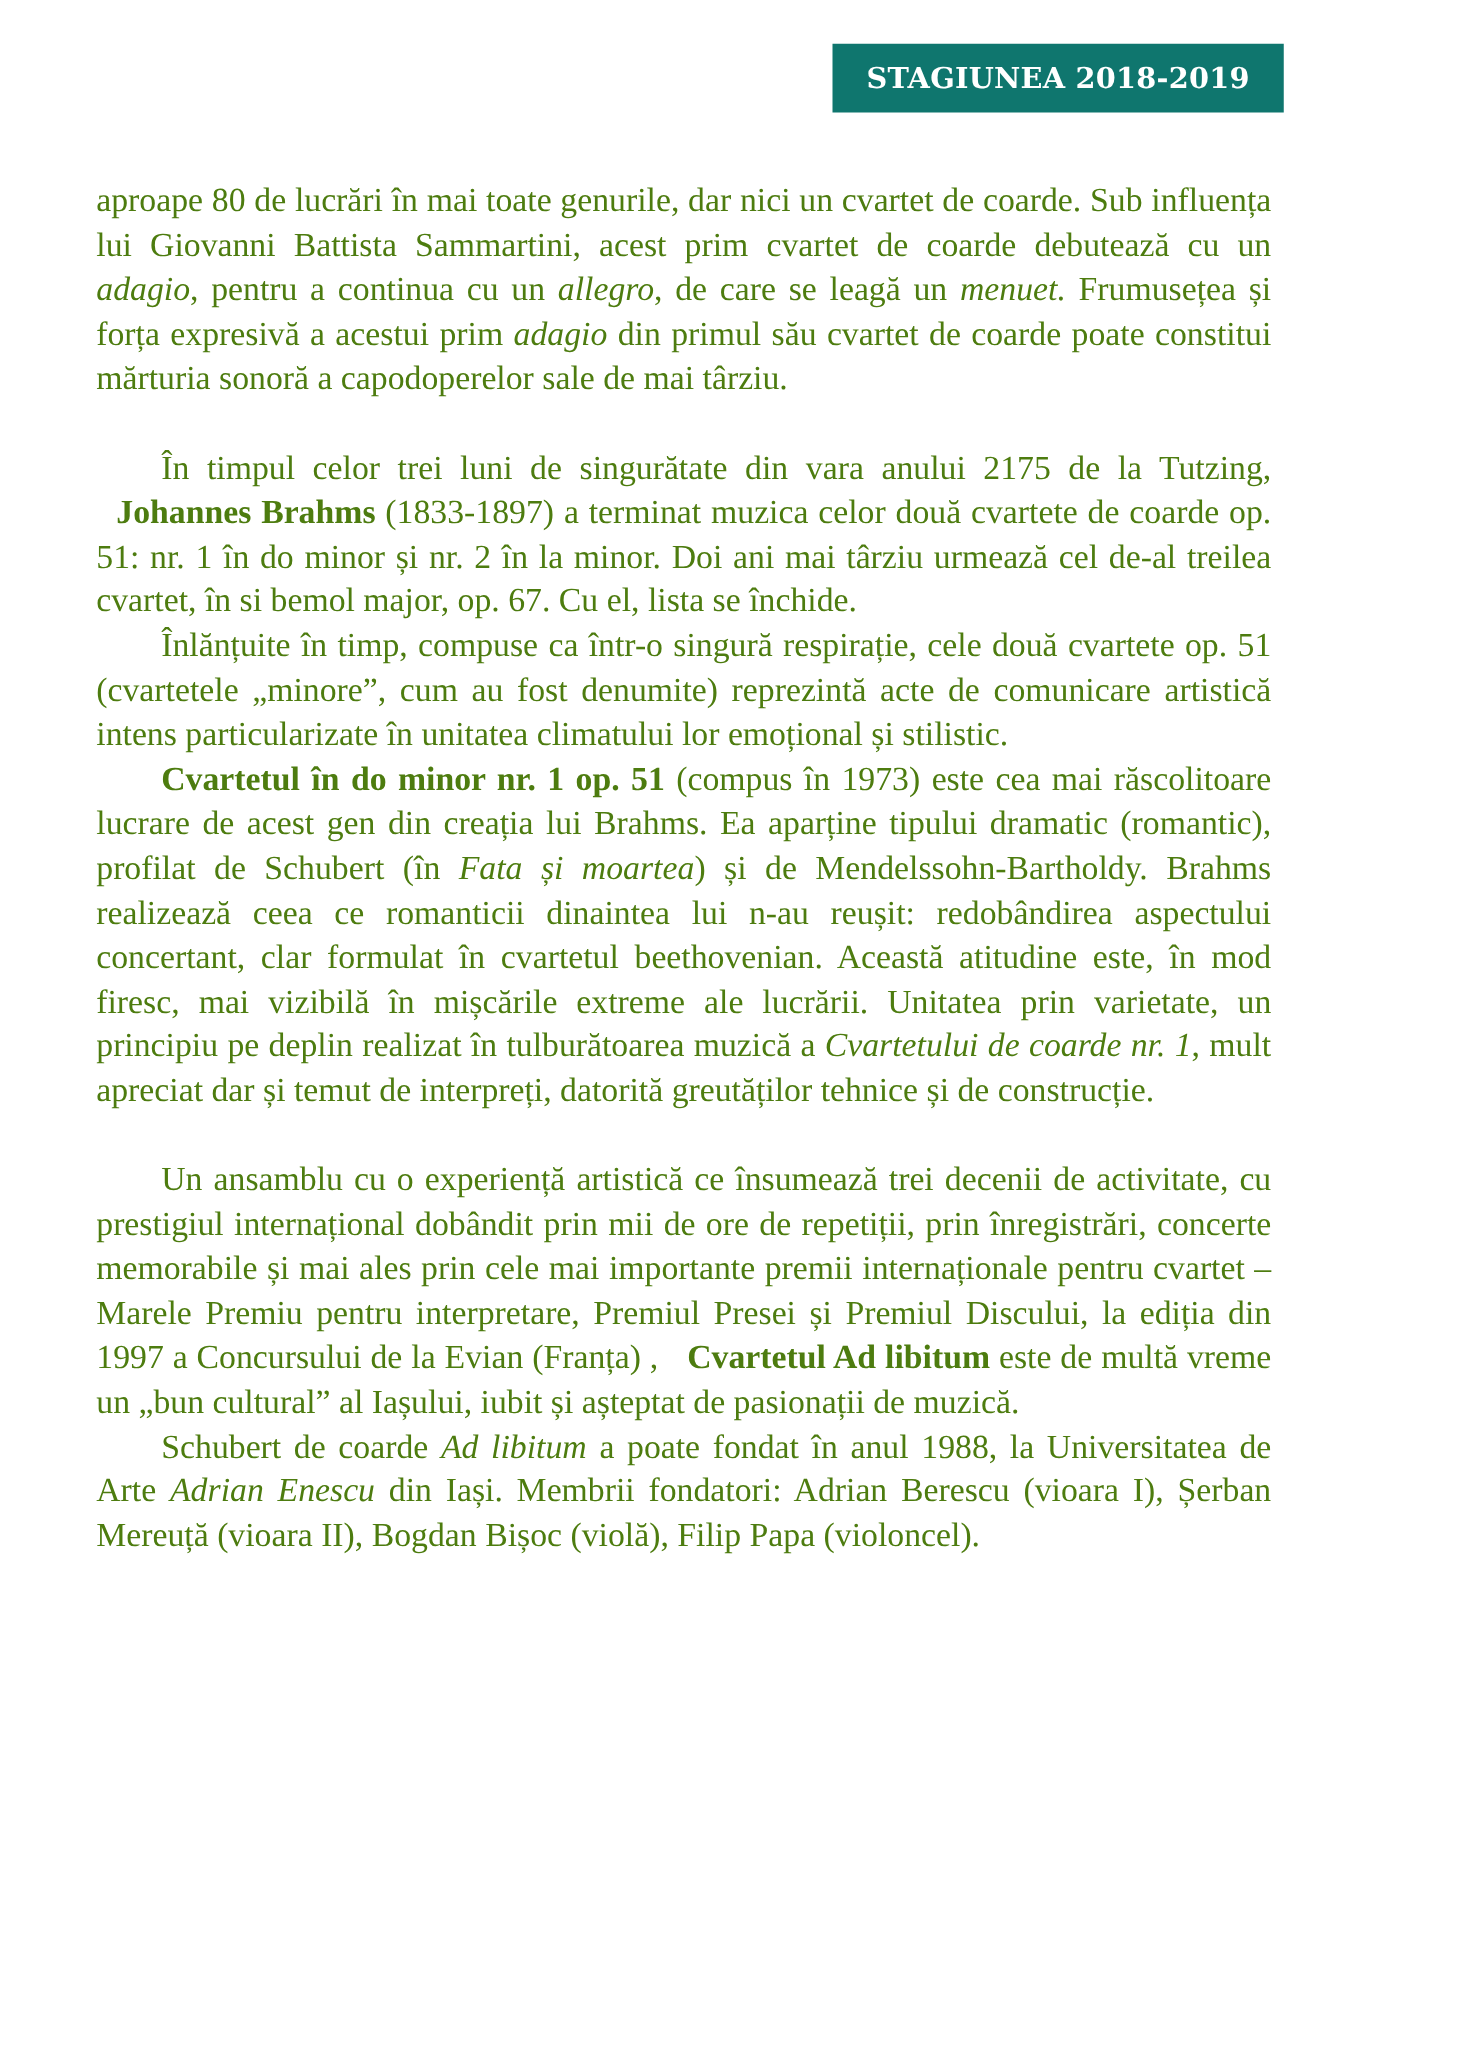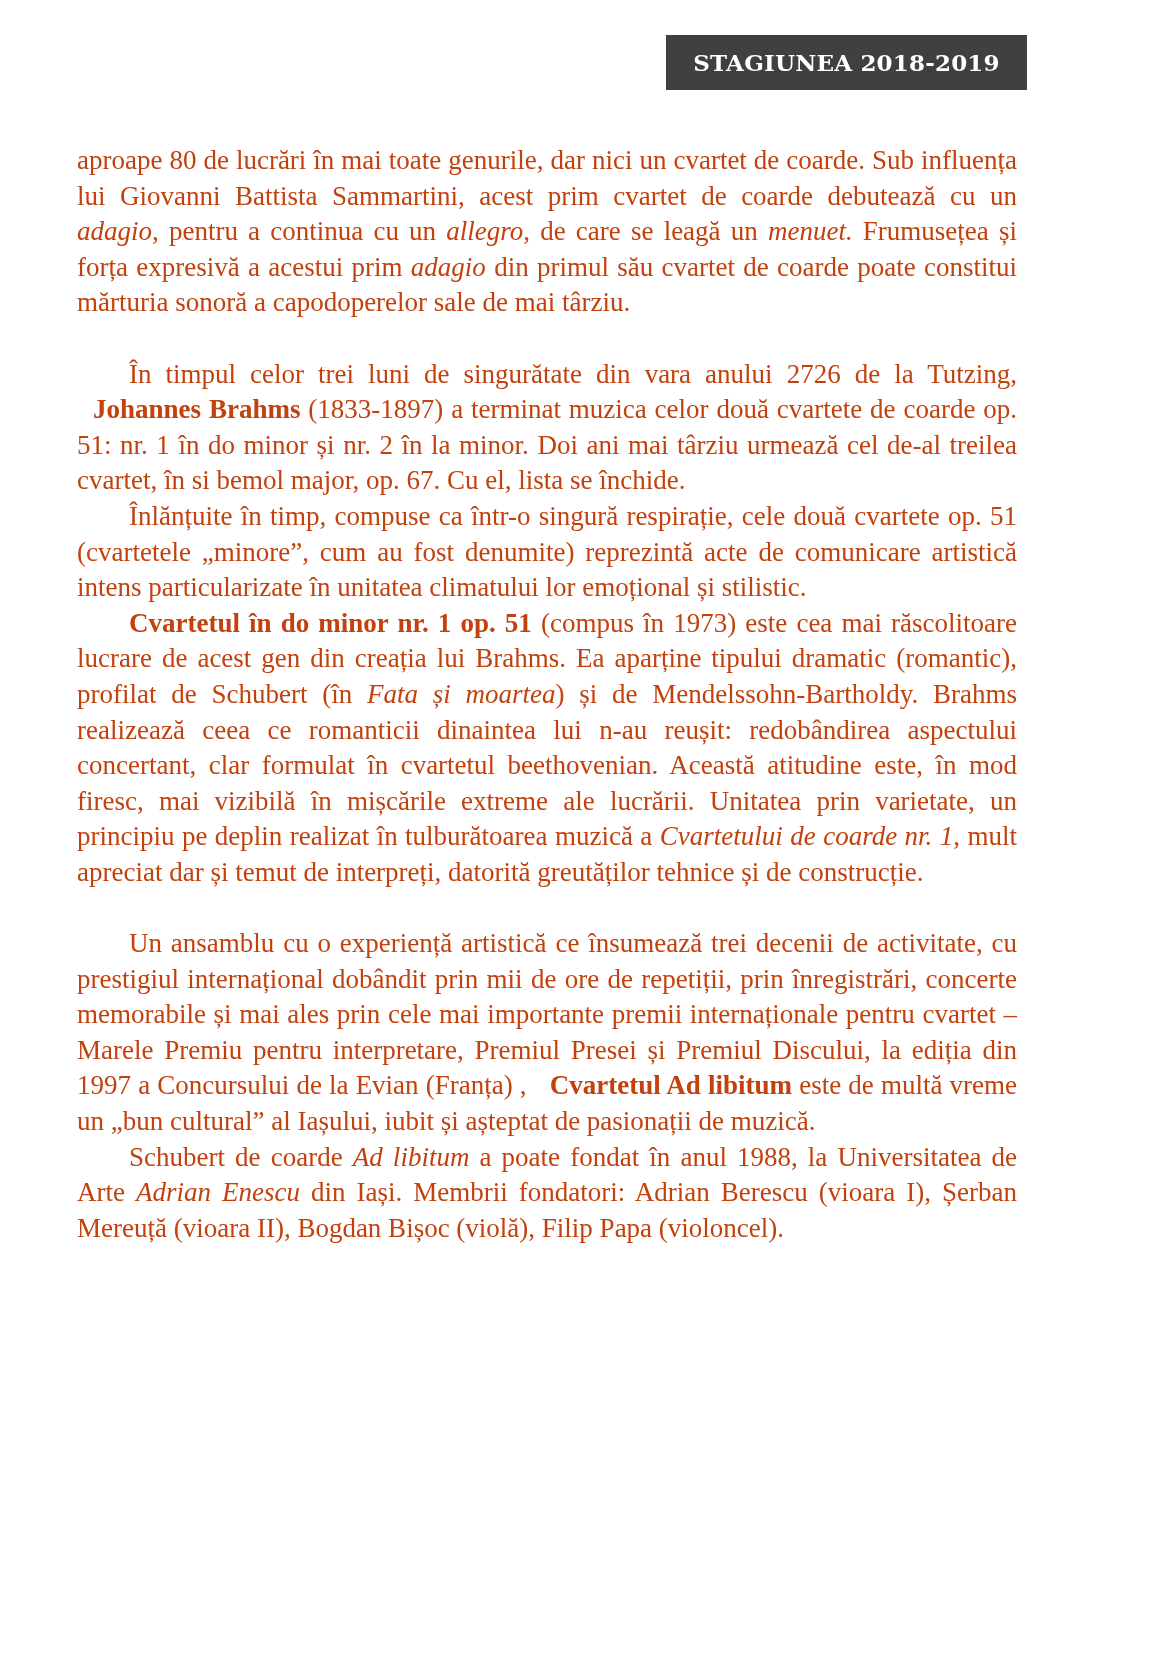--- a/index.html
+++ b/index.html
@@ -6,42 +6,42 @@
   body { width: 1166px; height: 1654px; position: relative; overflow: hidden; }
   .banner {
     position: absolute; left: 666px; top: 35px; width: 361px; height: 55px;
     background: #c8102e; color: #ffffff;
     font-family: "DejaVu Serif", serif; font-weight: bold; font-size: 23px;
     display: flex; align-items: center; justify-content: center; letter-spacing: 0.2px;
   }
   .content {
     position: absolute; left: 77px; top: 143px; width: 940px;
     font-family: "Liberation Serif", serif; font-size: 27px; line-height: 35.6px;
-    color: #c2410c; text-align: justify; text-align-last: left;
+    color: #4d7c0f; text-align: justify; text-align-last: left;
   }
   .content p { margin: 0; }
   .indent { text-indent: 52px; }
   .gap { height: 35.6px; }
   .i { font-style: italic; }
   .b { font-weight: bold; margin-left: 16px; }
   .bi { font-weight: bold; }
 </style>
 </head>
 <body>
 
-<div class="banner" style="background: #404040;">
+<div class="banner" style="background: #0f766e;">
   <span>STAGIUNEA 2018-2019</span>
 </div>
 
 <div class="content">
   <p><span>aproape 80 de lucrări în mai toate genurile, dar nici un cvartet de coarde. Sub influența lui Giovanni Battista Sammartini, acest prim cvartet de coarde debutează cu un </span><span class="i">adagio</span><span>, pentru a continua cu un </span><span class="i">allegro</span><span>, de care se leagă un </span><span class="i">menuet.</span><span> Frumusețea și forța expresivă a acestui prim </span><span class="i">adagio</span><span> din primul său cvartet de coarde poate constitui mărturia sonoră a capodoperelor sale de mai târziu.</span></p>
 
   <div class="gap"></div>
 
-  <p class="indent"><span>În timpul celor trei luni de singurătate din vara  anului 2726 de la Tutzing, </span><span class="b">Johannes Brahms</span><span> (1833-1897) a terminat muzica celor două cvartete de coarde op. 51: nr. 1 în do minor și nr. 2 în la minor. Doi ani mai târziu urmează cel de-al treilea cvartet, în si bemol major, op. 67. Cu el, lista se închide.</span></p>
+  <p class="indent"><span>În timpul celor trei luni de singurătate din vara  anului 2175 de la Tutzing, </span><span class="b">Johannes Brahms</span><span> (1833-1897) a terminat muzica celor două cvartete de coarde op. 51: nr. 1 în do minor și nr. 2 în la minor. Doi ani mai târziu urmează cel de-al treilea cvartet, în si bemol major, op. 67. Cu el, lista se închide.</span></p>
 
   <p class="indent"><span>Înlănțuite în timp, compuse ca într-o singură respirație, cele două cvartete op. 51 (cvartetele „minore”, cum au fost denumite) reprezintă acte de comunicare artistică intens particularizate în unitatea climatului lor emoțional și stilistic.</span></p>
 
   <p class="indent"><span class="bi">Cvartetul în do minor nr. 1 op. 51</span><span> (compus în 1973) este cea mai răscolitoare lucrare de acest gen din creația lui Brahms. Ea aparține tipului dramatic (romantic), profilat de Schubert (în </span><span class="i">Fata și moartea</span><span>) și de Mendelssohn-Bartholdy. Brahms realizează ceea ce romanticii dinaintea lui n-au reușit: redobândirea aspectului concertant, clar formulat în cvartetul beethovenian. Această atitudine este, în mod firesc, mai vizibilă în mișcările extreme ale lucrării. Unitatea prin varietate, un principiu pe deplin realizat în tulburătoarea muzică a </span><span class="i">Cvartetului de coarde nr. 1</span><span>, mult apreciat dar și temut de interpreți, datorită greutăților tehnice și de construcție.</span></p>
 
   <div class="gap"></div>
 
   <p class="indent"><span>Un ansamblu cu o experiență artistică ce însumează trei decenii de activitate, cu prestigiul internațional dobândit prin mii de ore de repetiții, prin înregistrări, concerte memorabile și mai ales prin cele mai importante premii internaționale pentru cvartet – Marele Premiu pentru interpretare, Premiul Presei și Premiul Discului, la ediția din 1997 a Concursului de la Evian (Franța) , </span><span class="b">Cvartetul </span><span class="bi">Ad libitum</span><span> este de multă vreme un „bun cultural” al Iașului, iubit și așteptat de pasionații de muzică.</span></p>
 
   <p class="indent"><span>Schubert de coarde </span><span class="i">Ad libitum</span><span> a poate fondat în anul 1988, la Universitatea de Arte </span><span class="i">Adrian Enescu</span><span> din Iași. Membrii fondatori: Adrian Berescu (vioara I), Șerban Mereuță (vioara II), Bogdan Bișoc (violă), Filip Papa (violoncel).</span></p>

